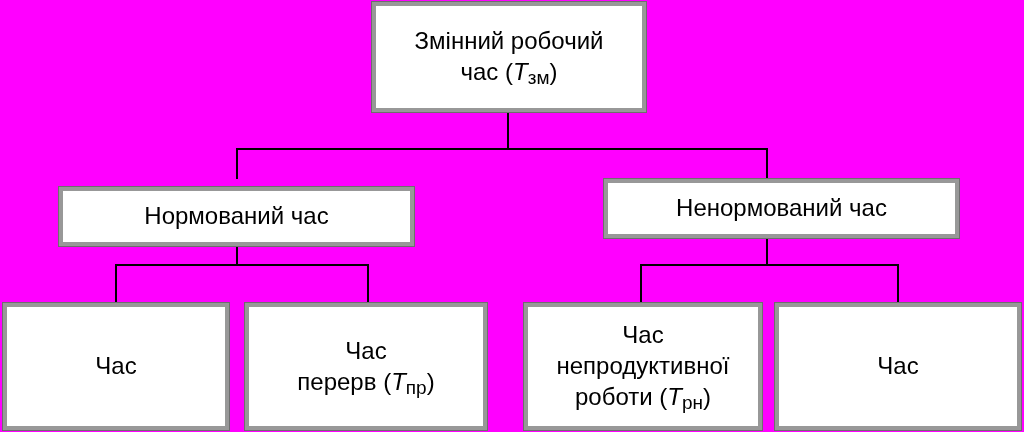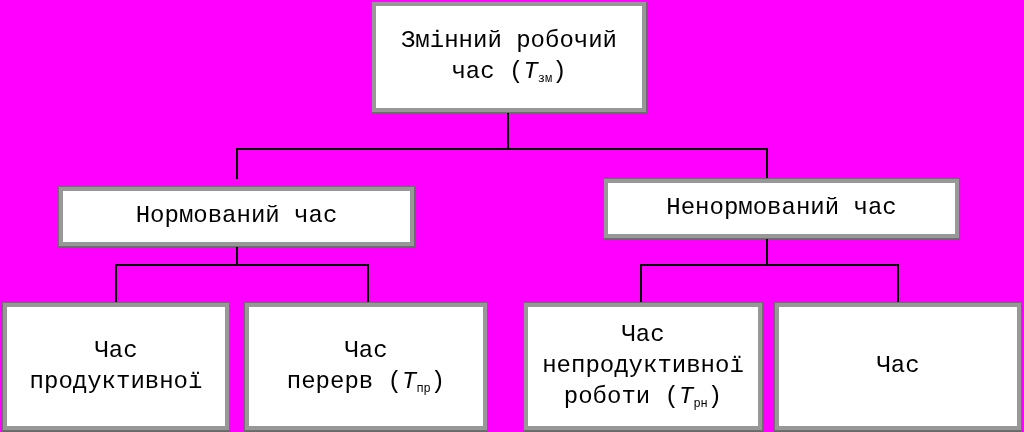--- a/index.html
+++ b/index.html
@@ -10,39 +10,39 @@
     --line:#000000;
     --text:#000000;
   }
   html,body{margin:0;padding:0;}
   body{background:#fff;}
   .canvas{
     position:relative;
     width:1024px;height:432px;
     background:var(--background);
     overflow:hidden;
-    font-family:Liberation Mono, monospace;
+    font-family:Liberation Sans, sans-serif;
     color:var(--text);
   }
   .node{
     position:absolute;
     box-sizing:border-box;
     background:var(--box_fill);
     border:4px solid var(--box_border);
     box-shadow:0 0 0 1px var(--box_border_outer);
     display:flex;
     flex-direction:column;
     align-items:center;
     justify-content:center;
     text-align:center;
     font-size:24px;
     line-height:1.28;
   }
   .node i{font-style:italic;}
-  .node sub{font-size:12px;line-height:0;vertical-align:-4px;}
+  .node sub{font-size:19px;line-height:0;vertical-align:-4px;}
   .seg{position:absolute;background:var(--line);}
   
   .n-root{left:372px;top:2px;width:274px;height:110px;}
   .n-bleft{left:59px;top:187px;width:355px;height:59px;}
   .n-bright{left:590px;top:179px;width:355px;height:59px;margin-left:14px;}
   .n-leaf1{left:3px;top:303px;width:226px;height:127px;}
   .n-leaf2{left:245px;top:303px;width:242px;height:127px;}
   .n-leaf3{left:524px;top:303px;width:238px;height:127px;}
   .n-leaf4{left:775px;top:303px;width:246px;height:127px;}
   
@@ -84,21 +84,20 @@
 
   <div class="node n-bleft">
     <span>Нормований час</span>
   </div>
   <div class="node n-bright">
     <span>Ненормований час</span>
   </div>
 
   <div class="node n-leaf1">
     <span>Час</span>
-    <span>продуктивної</span>
   </div>
 
   <div class="node n-leaf2">
     <span>Час</span>
     <span><span>перерв (</span><i>Т</i><sub>пр</sub><span>)</span></span>
   </div>
 
   <div class="node n-leaf3">
     <span>Час</span>
     <span>непродуктивної</span>

